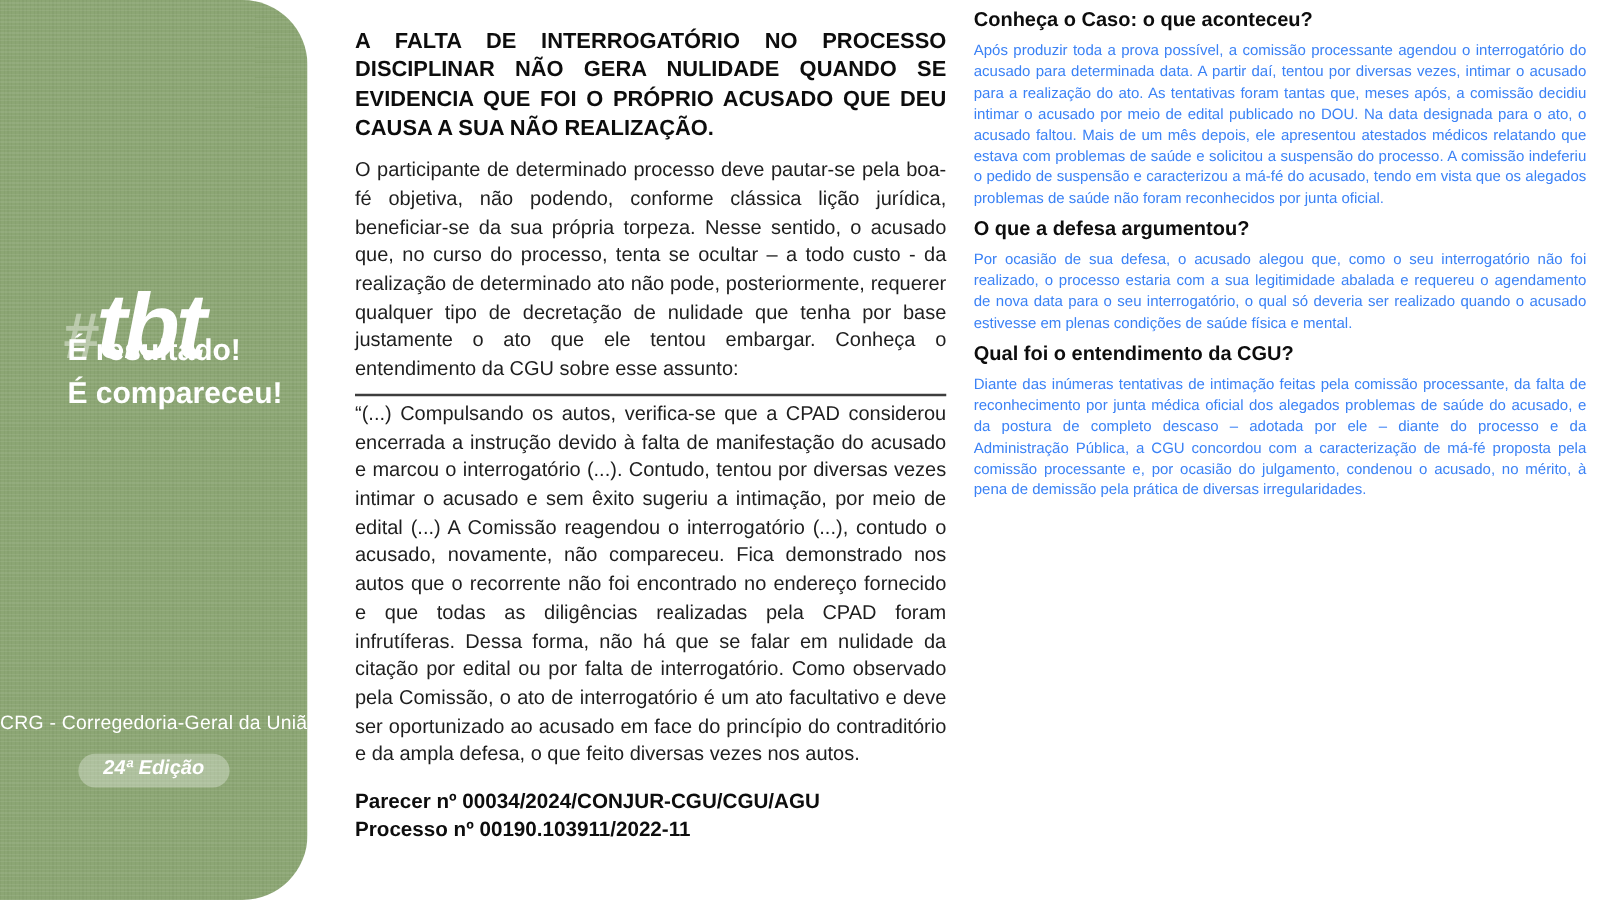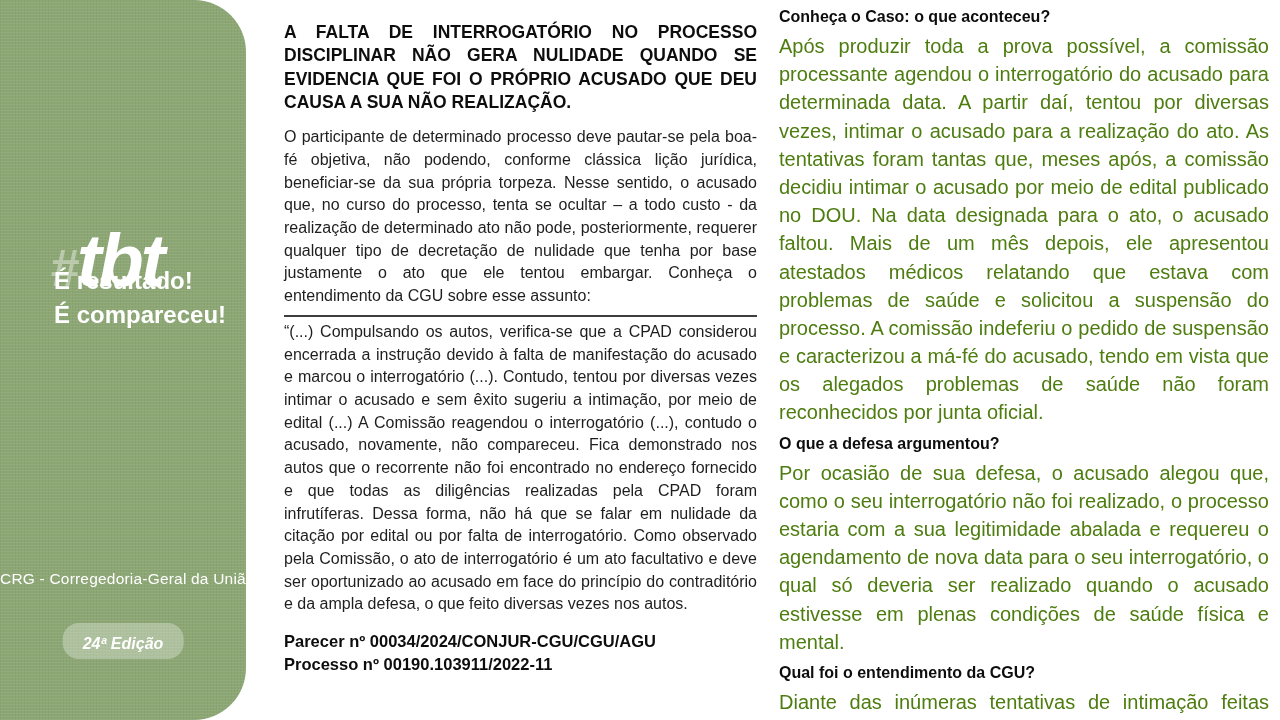--- a/index.html
+++ b/index.html
@@ -64,27 +64,26 @@
     font-weight: 500;
     letter-spacing: 0.2px;
     white-space: nowrap;
   }
   .edition-badge {
     position: absolute;
     left: 50%; top: 603px;
     transform: translateX(-50%);
     background: rgba(255,255,255,0.30);
     border-radius: 16px;
-    padding: 12px 20px 6px 20px;
+    padding: 3px 20px 6px 20px;
     color: #ffffff;
     font-style: italic;
     font-weight: 700;
     font-size: 16px;
     white-space: nowrap;
-    margin-top: 20px;
   }
 
   
   .col-mid {
     position: absolute;
     left: 284px; top: 21px;
     width: 473px;
   }
   .mid-title {
     font-size: 17.5px;
@@ -127,24 +126,24 @@
     width: 490px;
   }
   .section-heading {
     font-size: 16px;
     font-weight: 700;
     color: #0d0d0d;
     margin: 8px 0 6px 0;
   }
   .col-right section:first-child .section-heading { margin-top: 0; }
   .section-body {
-    font-size: 20px;
+    font-size: 12px;
     line-height: 1.41;
     text-align: justify;
-    color: #4d7c0f;
+    color: #3b82f6;
     margin-bottom: 7px;
   }
 </style>
 </head>
 <body>
 
 <aside class="sidebar">
   <div class="logo-row">
     <span class="logo-hash">#</span>
     <span class="logo-text">tbt</span>

